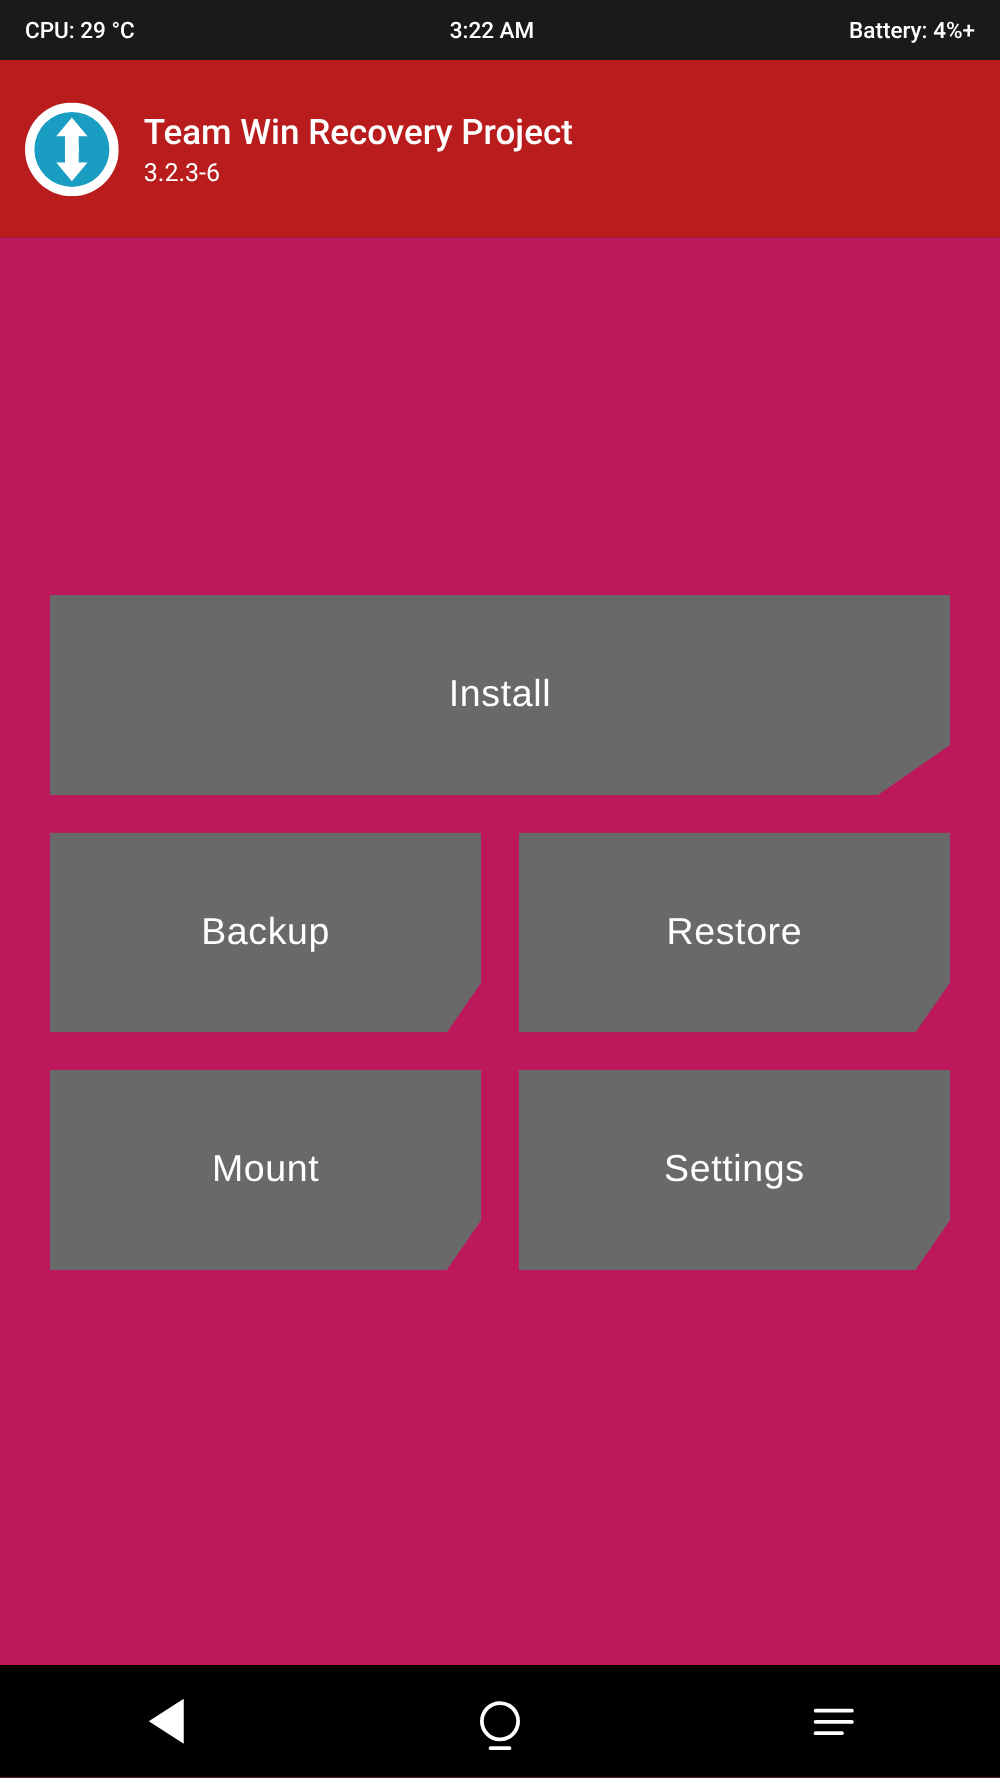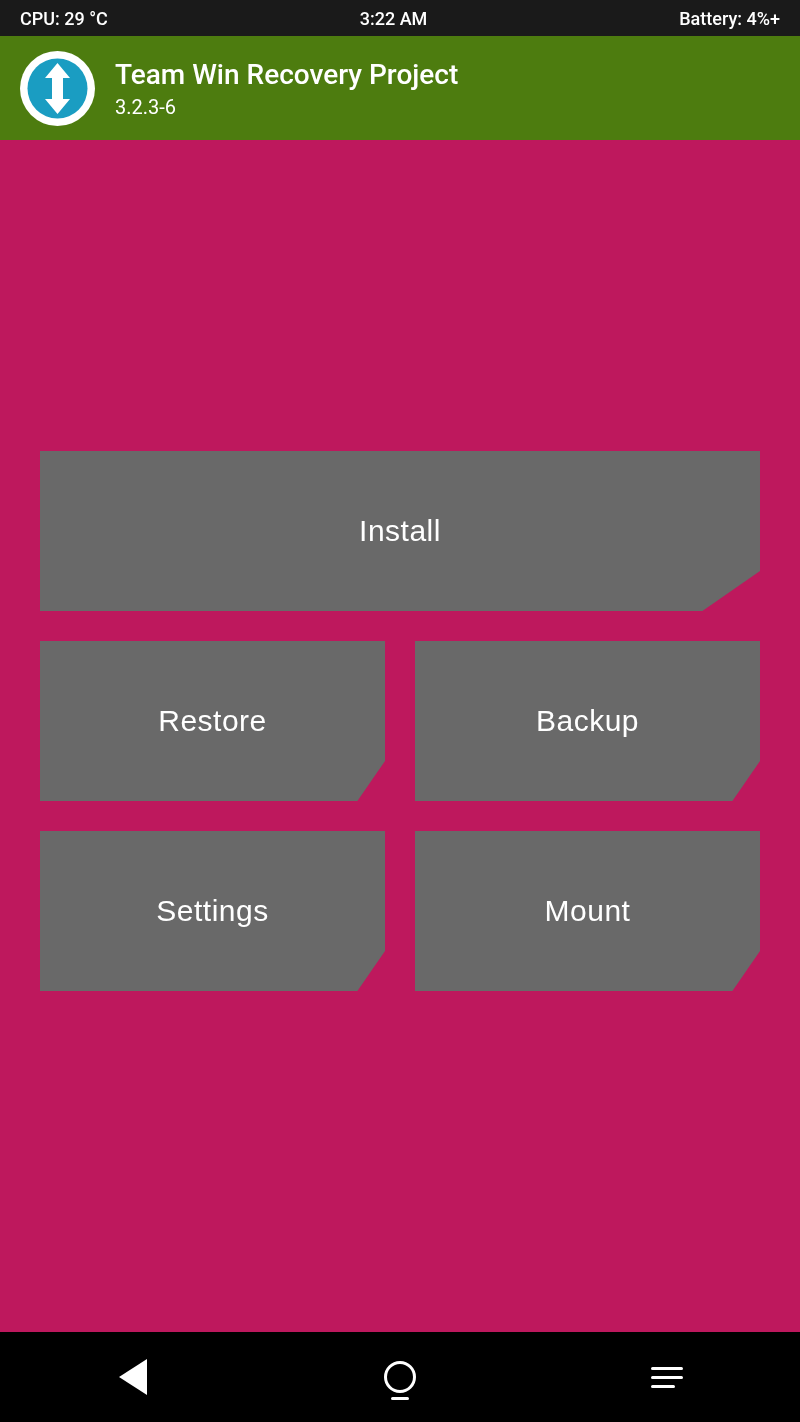--- a/index.html
+++ b/index.html
@@ -19,36 +19,36 @@
     }
 
     
     .status-bar {
       background-color: #1a1a1a;
       color: #ffffff;
       display: flex;
       justify-content: space-between;
       align-items: center;
       padding: 5px 20px;
-      height: 36px;
+      height: 48px;
       flex-shrink: 0;
     }
 
     .status-bar span {
       font-size: 18px;
       font-weight: 500;
     }
 
     
     .header {
-      background-color: #4d7c0f;
+      background-color: #b91c1c;
       display: flex;
       align-items: center;
       padding: 0 20px;
-      height: 104px;
+      height: 142px;
       flex-shrink: 0;
     }
 
     .header-logo {
       width: 75px;
       height: 75px;
       margin-right: 20px;
       flex-shrink: 0;
     }
 
@@ -198,27 +198,27 @@
   </div>
 </div>
 
 <div class="main-content">
 
   <div class="button-row">
     <button class="twrp-button">Install</button>
   </div>
 
   <div class="button-row">
+    <button class="twrp-button">Backup</button>
     <button class="twrp-button">Restore</button>
-    <button class="twrp-button">Backup</button>
-  </div>
-
-  <div class="button-row">
+  </div>
+
+  <div class="button-row">
+    <button class="twrp-button">Mount</button>
     <button class="twrp-button">Settings</button>
-    <button class="twrp-button">Mount</button>
   </div>
 
   <div class="button-row">
   </div>
 
 </div>
 
 <div class="nav-bar">
   <div class="nav-icon">
     <div class="nav-back"></div>

